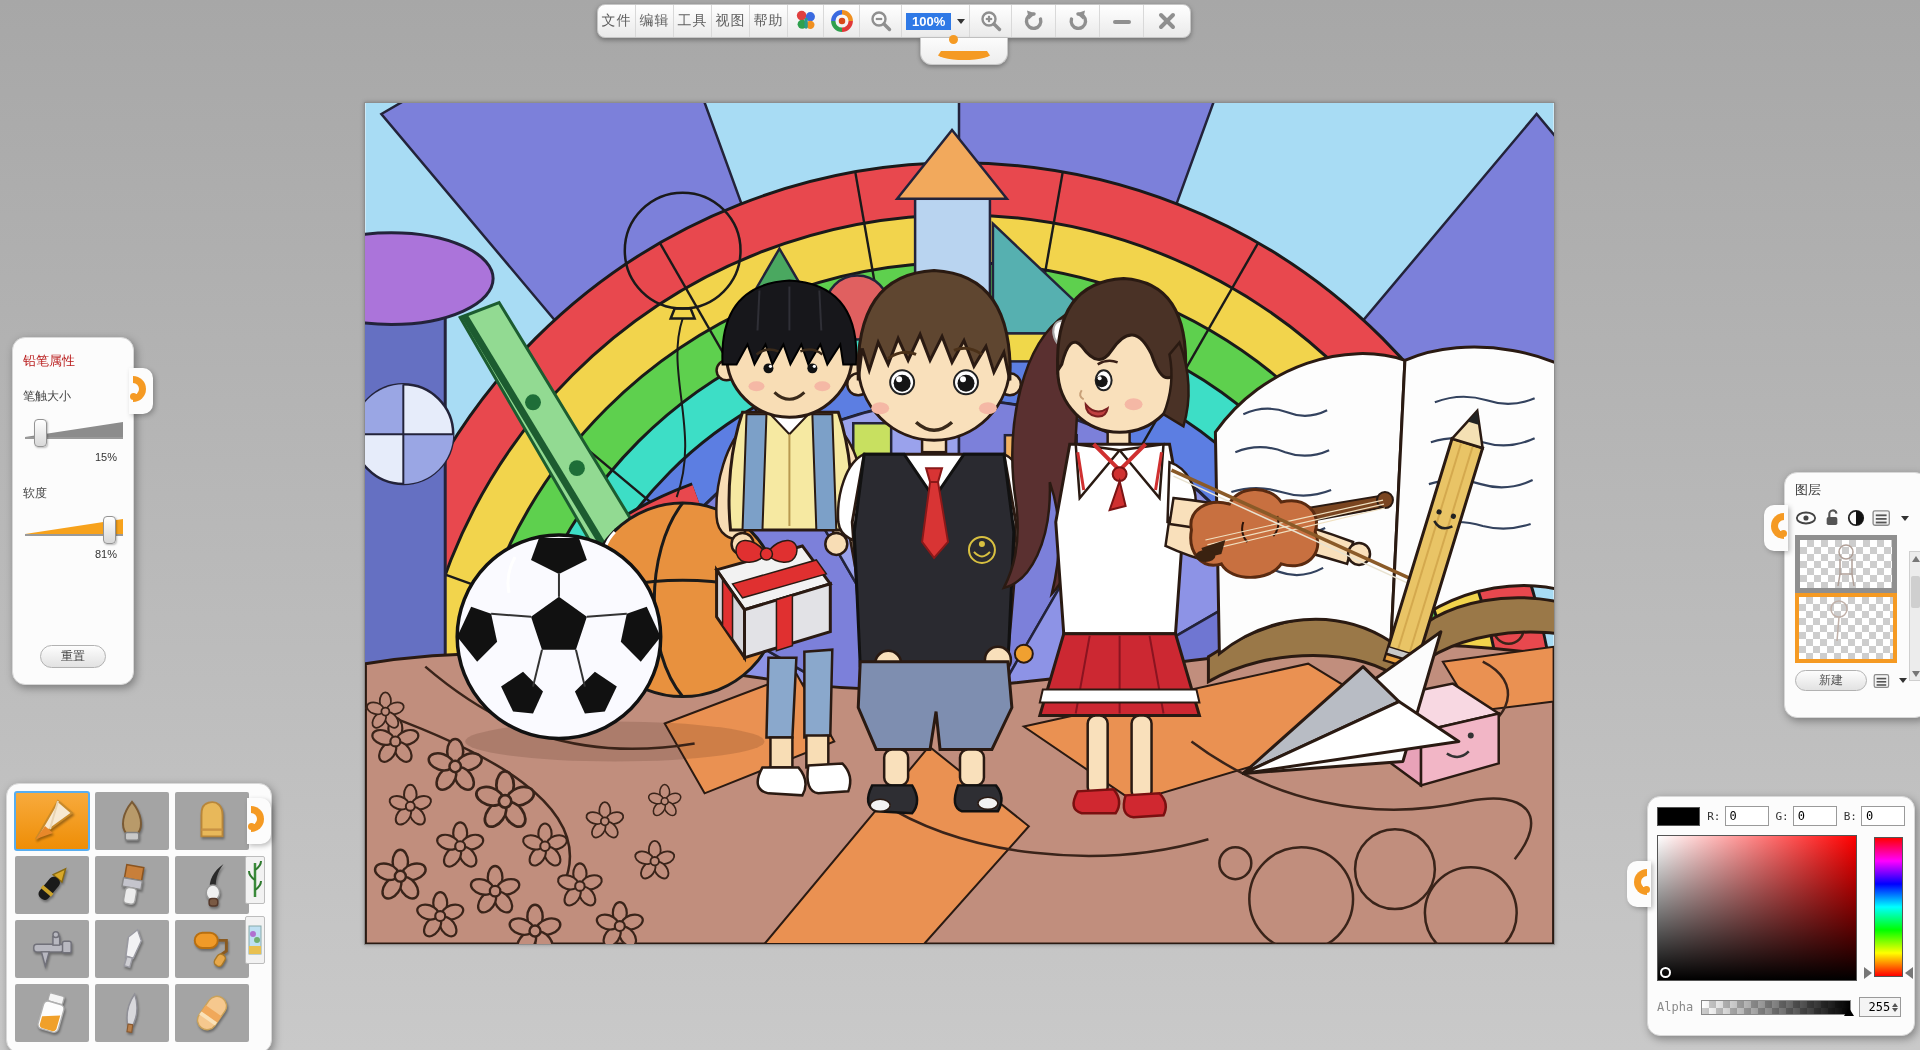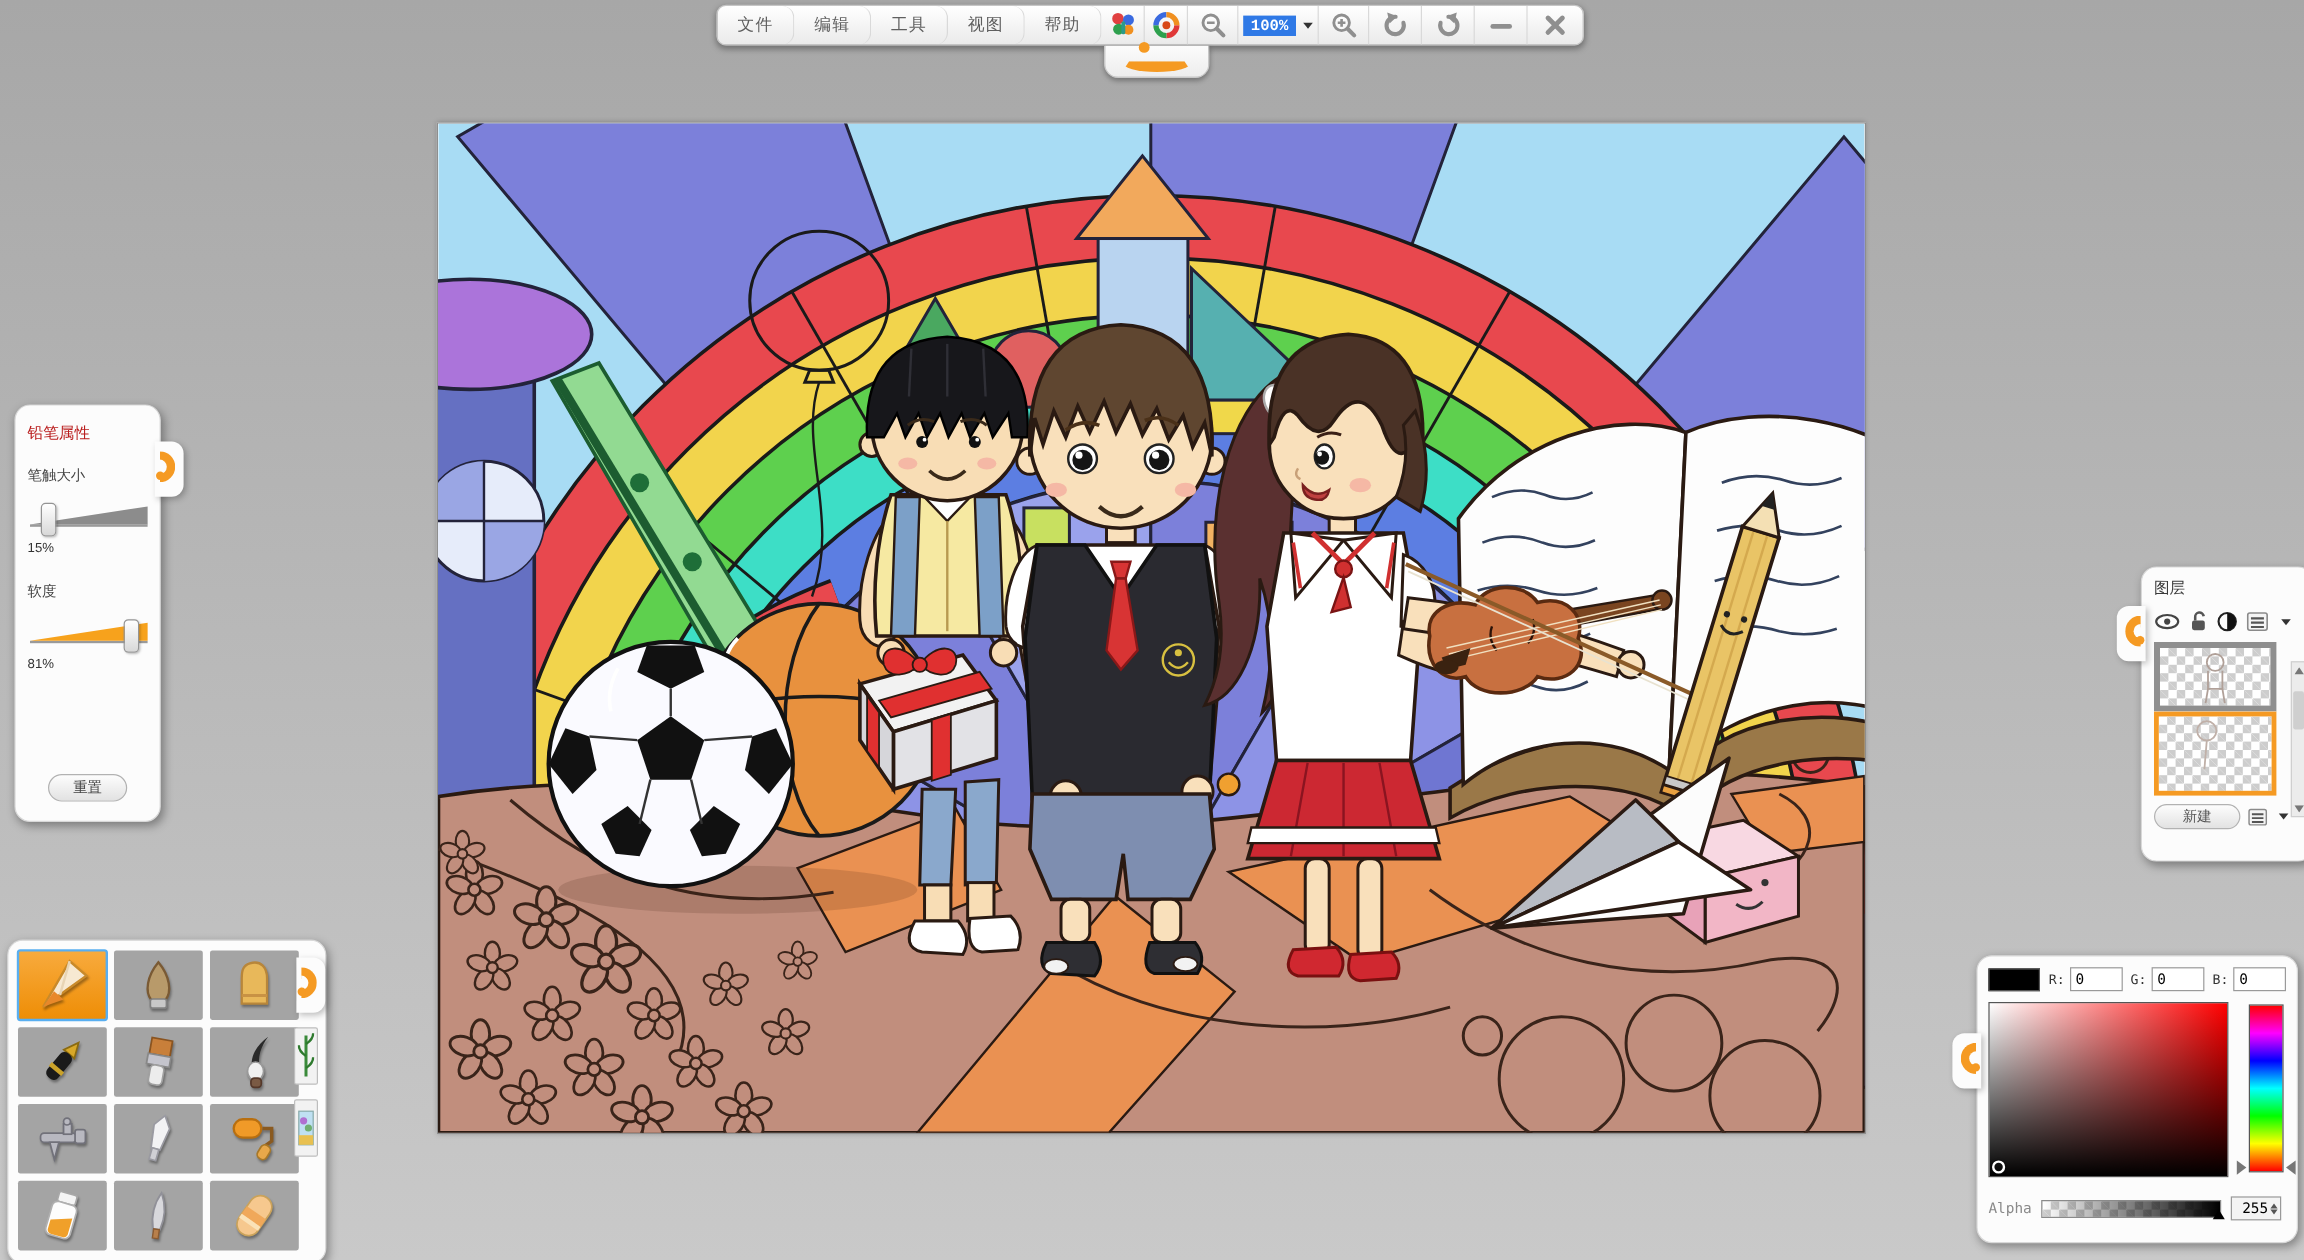--- a/index.html
+++ b/index.html
@@ -11,24 +11,24 @@
   .canvas-wrap { position:absolute; left:364px; top:102px; width:1191px; height:843px;
     background:#fff; border:1px solid #8e8e8e; box-shadow:0 0 4px rgba(0,0,0,.25); }
   .canvas-wrap svg { display:block; width:100%; height:100%; }
 
   
   .toolbar { position:absolute; left:597px; top:4px; height:34px; display:flex; align-items:stretch;
     background:linear-gradient(#ffffff,#eaeaea); border:1px solid #c6c6c6; border-radius:8px;
     box-shadow:0 2px 5px rgba(0,0,0,.35); z-index:20; }
   .tb-btn { display:flex; align-items:center; justify-content:center; border-right:1px solid #d9d9d9;
     color:#5f5f5f; font-size:14px; cursor:default; }
-  .tb-menu { width:64px; letter-spacing:1px;border-radius:10px; }
+  .tb-menu { width:38px; letter-spacing:1px; }
   .tb-icon { width:42px; }
   .tb-last { border-right:none; }
-  .zoom-box { display:flex; align-items:center; padding:0 4px; border-right:1px solid #d9d9d9;font-family:Liberation Mono, monospace; }
+  .zoom-box { display:flex; align-items:center; padding:0 4px; border-right:1px solid #d9d9d9; }
   .zoom-val { background:#2f79e6; color:#fff; font-weight:bold; font-size:13px;
     padding:1px 6px; min-width:44px; text-align:center; }
   .caret { width:0; height:0; border-left:4px solid transparent; border-right:4px solid transparent;
     border-top:5px solid #333; margin-left:6px; }
   .clown-tab { position:absolute; left:322px; top:33px; width:88px; height:27px;
     background:linear-gradient(#fcfcfc,#ededed); border:1px solid #c9c9c9; border-top:none;
     border-radius:0 0 12px 12px; box-shadow:0 2px 4px rgba(0,0,0,.3); }
   .clown-nose { position:absolute; left:28px; top:-3px; width:9px; height:9px; border-radius:50%;
     background:#f59a23; }
   .clown-mouth { position:absolute; left:14px; top:6px; width:58px; height:16px;
@@ -54,21 +54,21 @@
   .pencil-panel { left:12px; top:337px; width:122px; height:348px; padding:14px 10px; }
   .pp-title { font-size:13px; color:#b91c1c; margin-bottom:18px; }
   .pp-label { font-size:12px; color:#444; margin:10px 0 8px; }
   .slider { position:relative; height:30px; margin:0 2px; }
   .wedge { position:absolute; bottom:6px; left:0; width:0; height:0;
     border-bottom:15px solid #8c8c8c; border-left:98px solid transparent; }
   .wedge.orange { border-bottom-color:#f7a21c; }
   .slider .base { position:absolute; bottom:4px; left:0; width:98px; height:2px; background:#9a9a9a; }
   .thumb { position:absolute; bottom:-4px; width:13px; height:28px; border-radius:4px;
     background:linear-gradient(#ffffff,#d8d8d8); border:1px solid #949494; box-shadow:1px 1px 2px rgba(0,0,0,.25); }
-  .pp-value { font-size:11px; color:#333; text-align:left; margin:8px 6px 0 0; }
+  .pp-value { font-size:11px; color:#333; text-align:right; margin:8px 6px 0 0; }
   .reset-btn { position:absolute; bottom:16px; left:50%; transform:translateX(-50%);
     width:66px; height:23px; border-radius:12px; border:1px solid #b2b2b2;
     background:linear-gradient(#fdfdfd,#e2e2e2); font-size:12px; color:#444;
     display:flex; align-items:center; justify-content:center; }
 
   
   .tool-panel { left:6px; top:783px; width:266px; height:270px; padding:8px; }
   .tool-grid { display:grid; grid-template-columns:repeat(3,74px); grid-auto-rows:58px; gap:6px; width:234px; }
   .tool-cell { background:#a4a4a4; border-radius:2px; display:flex; align-items:center; justify-content:center; }
   .tool-cell svg { filter:drop-shadow(1px 2px 1px rgba(0,0,0,.35)); }

